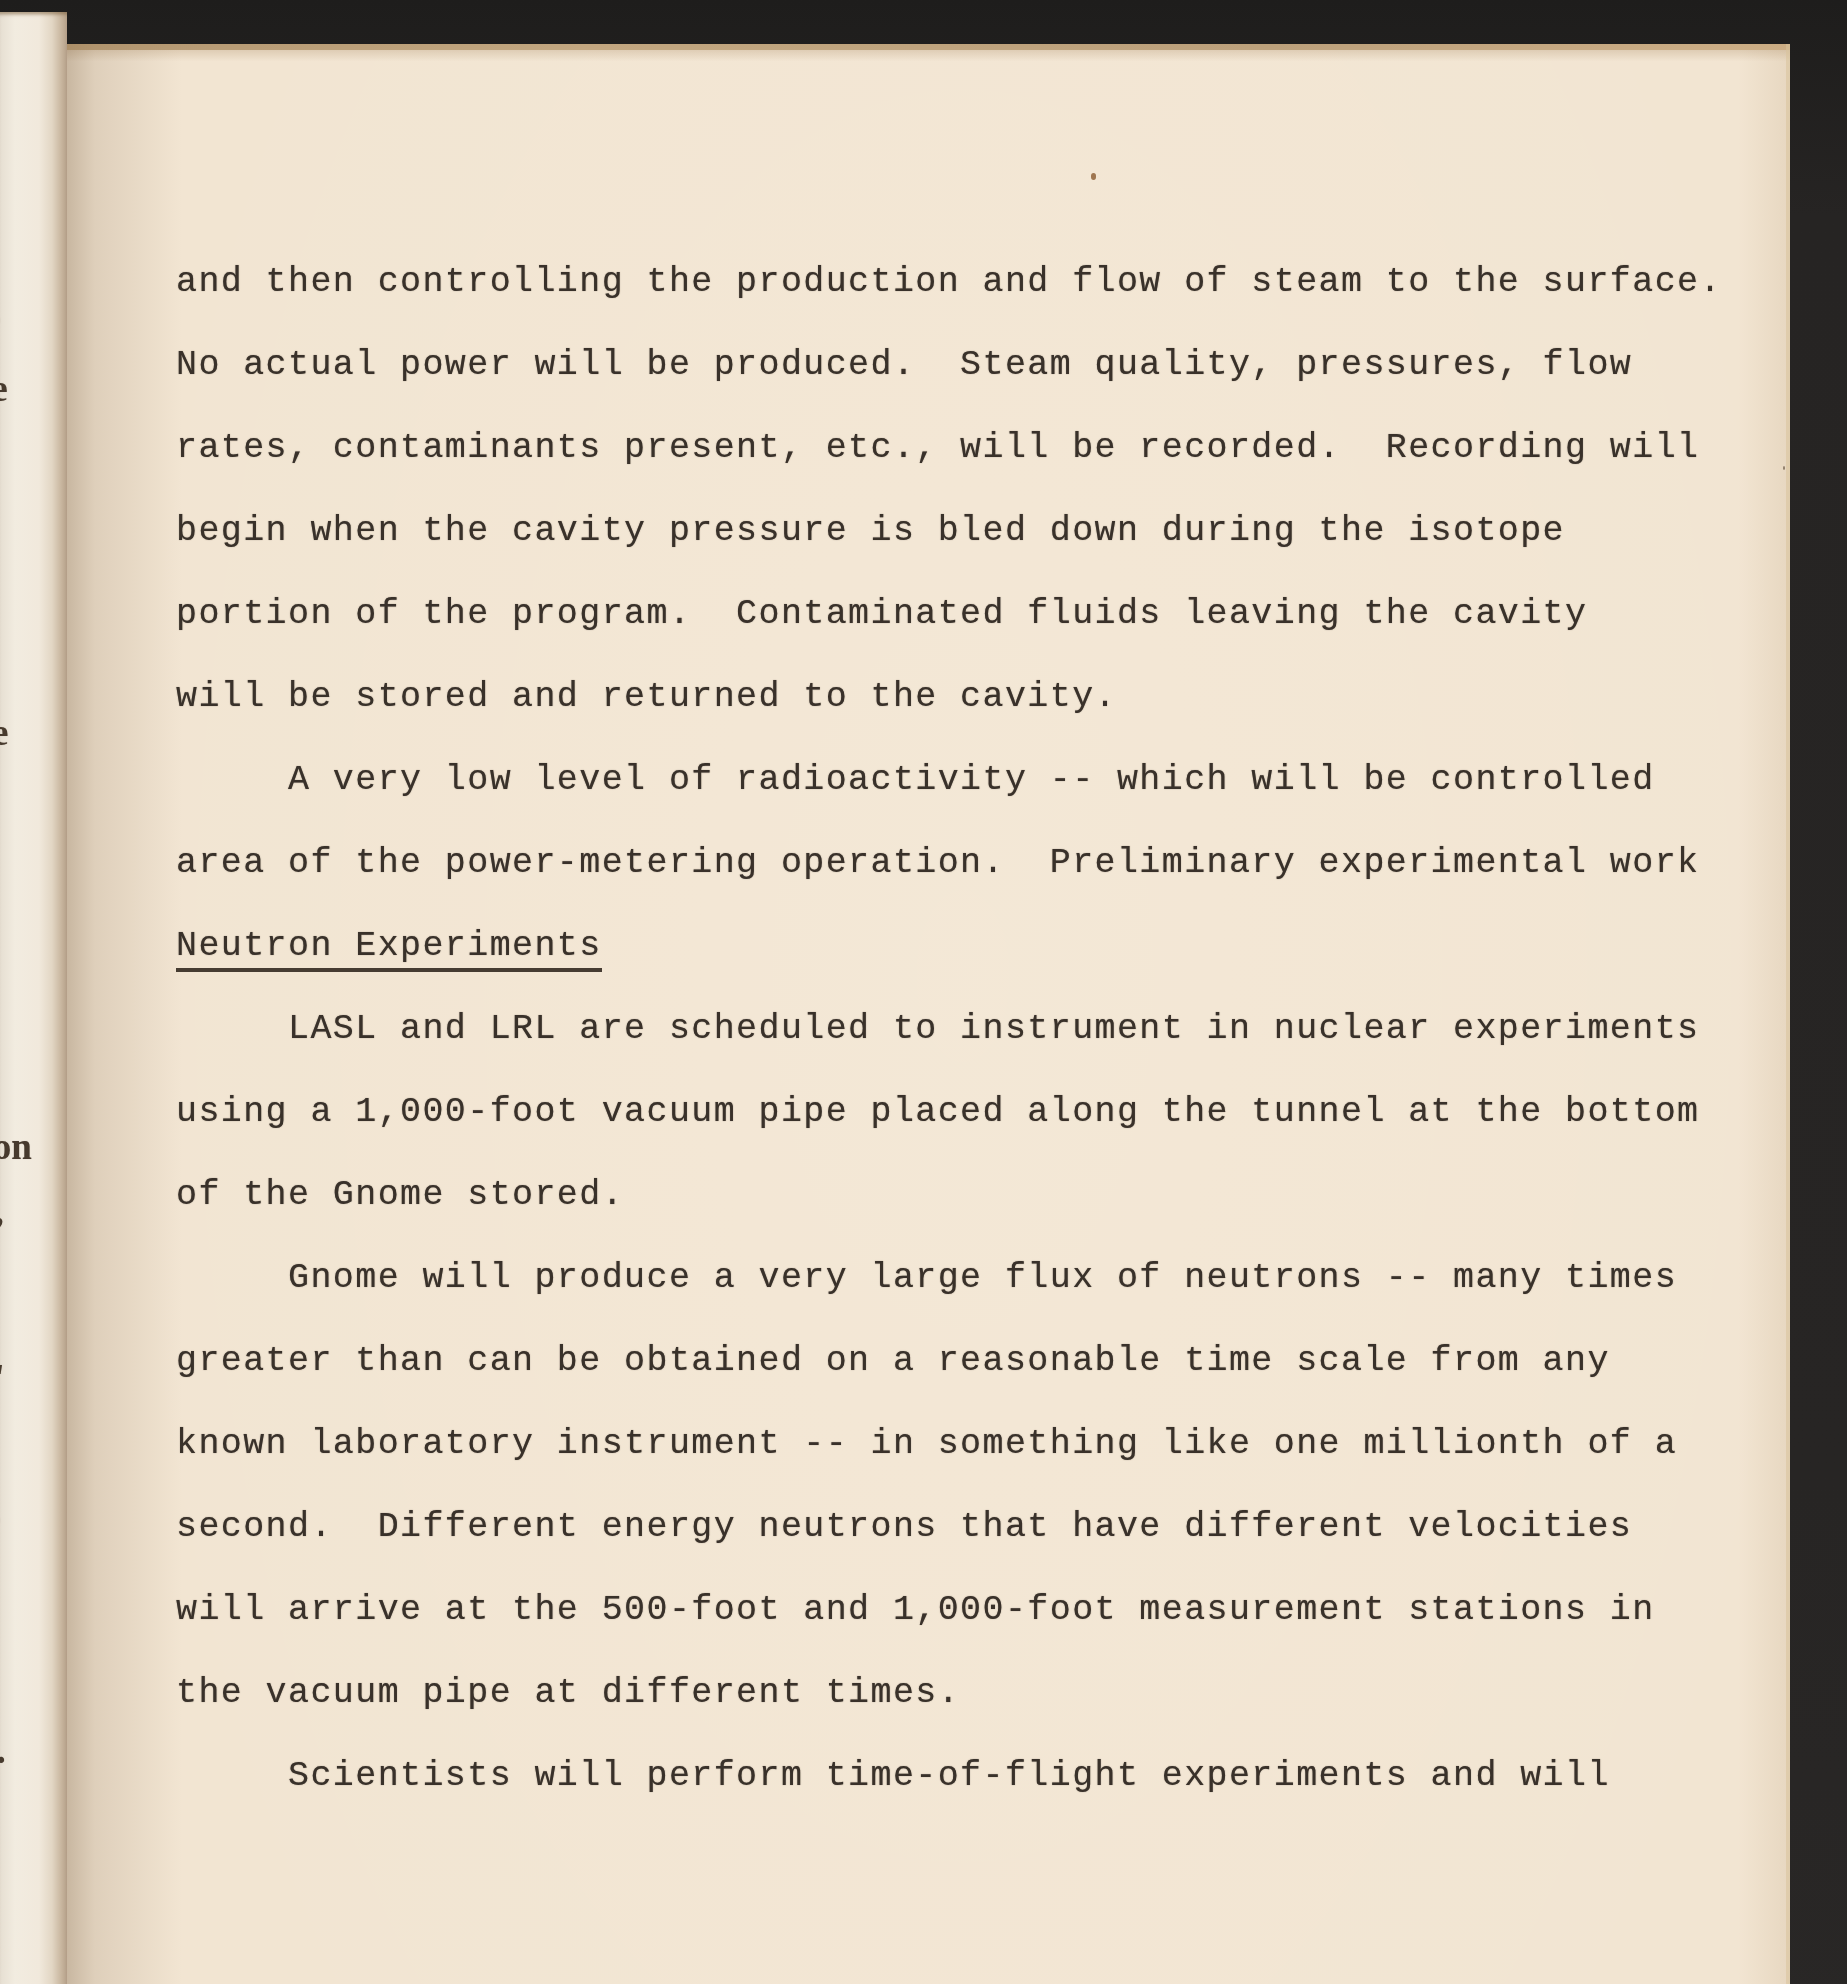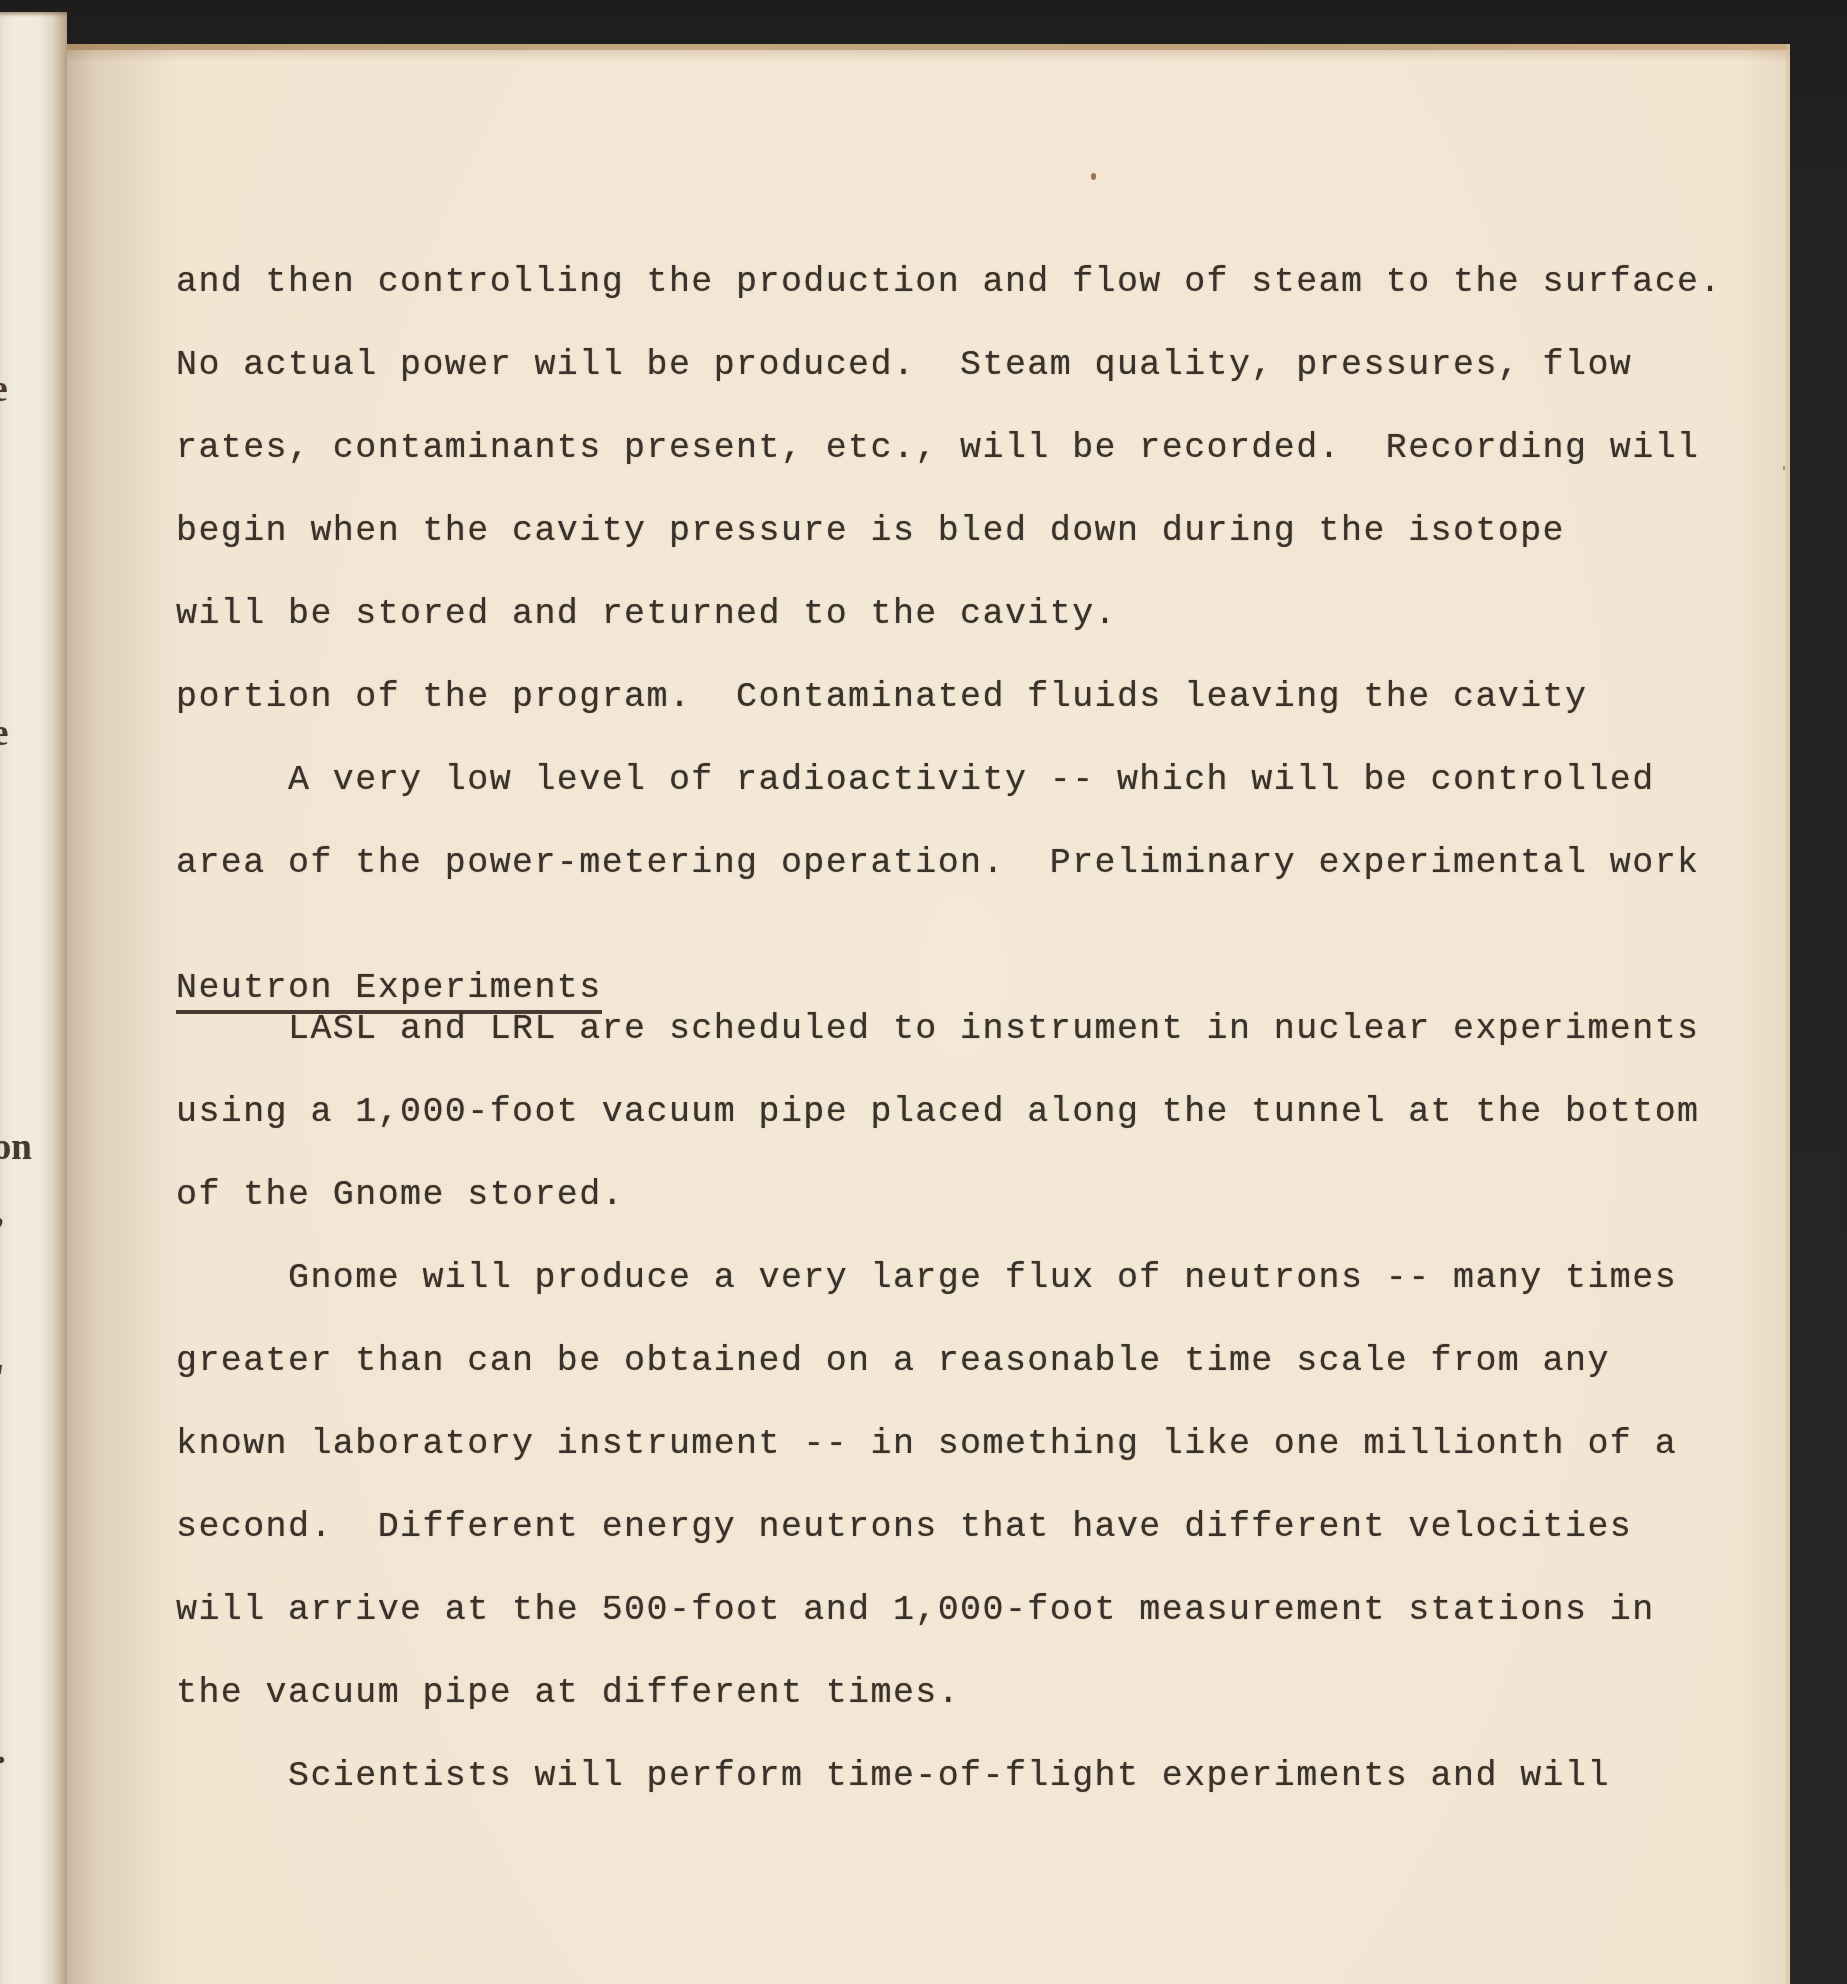--- a/index.html
+++ b/index.html
@@ -60,21 +60,20 @@
   .line{
     height:83px;
     font-size:35px;line-height:38px;letter-spacing:1.4px;
     white-space:pre;color:#39312a;
     text-shadow:0 0 0.8px rgba(57,49,40,.5),0 0 2px rgba(57,49,40,.12);
   }
   .heading-line span{
     display:inline-block;
     border-bottom:4px solid rgba(55,46,36,.92);
     padding-bottom:3.2px;
-    margin-top:42px;
   }
 
   
   .speck{position:absolute;border-radius:50%;}
   .speck-1{left:1024px;top:129px;width:5.2px;height:6.7px;background:#8a5a2e;opacity:.8;}
   .speck-4{left:1716px;top:422px;width:2.4px;height:4px;background:#5a4836;opacity:.6;}
 </style>
 </head>
 <body>
 
@@ -99,22 +98,22 @@
 
     <div class="speck speck-1"></div>
 
     <div class="speck speck-4"></div>
 
     <div class="text-block">
       <div class="line">and then controlling the production and flow of steam to the surface.</div>
       <div class="line">No actual power will be produced.  Steam quality, pressures, flow</div>
       <div class="line">rates, contaminants present, etc., will be recorded.  Recording will</div>
       <div class="line">begin when the cavity pressure is bled down during the isotope</div>
+      <div class="line">portion of the program.  Contaminated fluids leaving the cavity</div>
       <div class="line">will be stored and returned to the cavity.</div>
-      <div class="line">portion of the program.  Contaminated fluids leaving the cavity</div>
       <div class="line">     A very low level of radioactivity -- which will be controlled</div>
       <div class="line">area of the power-metering operation.  Preliminary experimental work</div>
       <div class="line heading-line"><span>Neutron Experiments</span></div>
       <div class="line">     LASL and LRL are scheduled to instrument in nuclear experiments</div>
       <div class="line">using a 1,000-foot vacuum pipe placed along the tunnel at the bottom</div>
       <div class="line">of the Gnome stored.</div>
       <div class="line">     Gnome will produce a very large flux of neutrons -- many times</div>
       <div class="line">greater than can be obtained on a reasonable time scale from any</div>
       <div class="line">known laboratory instrument -- in something like one millionth of a</div>
       <div class="line">second.  Different energy neutrons that have different velocities</div>

